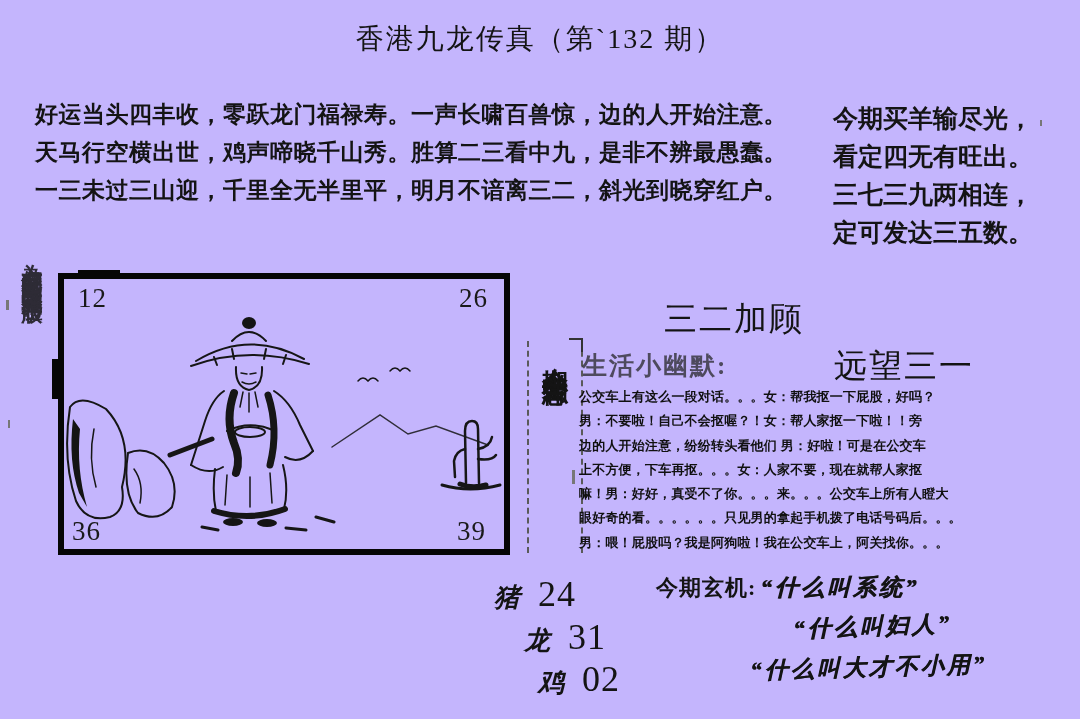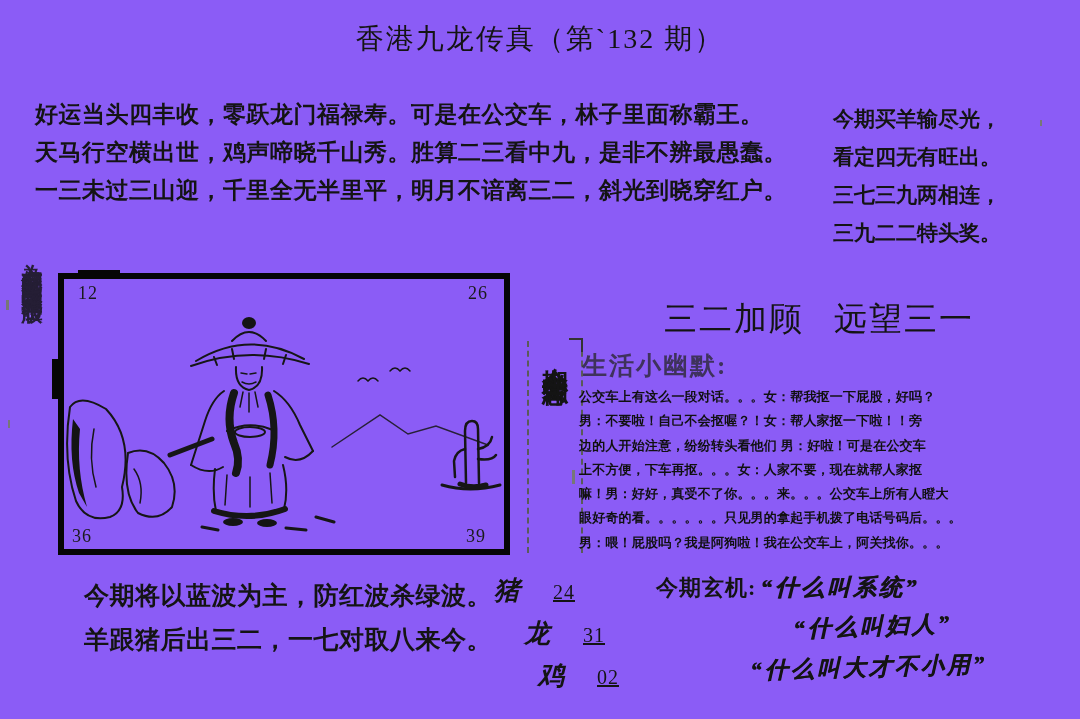--- a/index.html
+++ b/index.html
@@ -1,94 +1,94 @@
 <!DOCTYPE html>
 <html><head>
 <meta charset="utf-8">
 <style>
   html,body{margin:0;padding:0;background:#e8e8e8;}
   .page{
-    position:relative;width:1080px;height:719px;background:#8b5cf6;
+    position:relative;width:1080px;height:719px;background:#c4b5fd;
     overflow:hidden;color:#141414;
     font-family:"Liberation Serif","DejaVu Serif",serif;
   }
   .abs{position:absolute;white-space:nowrap;}
   .vert{writing-mode:vertical-rl;text-orientation:upright;}
 
   .title{left:0;right:0;top:20px;text-align:center;font-size:28px;letter-spacing:2px;font-weight:500;}
 
   .poem{left:35px;top:96px;font-size:23px;line-height:38px;font-weight:700;letter-spacing:0.5px;}
 
   .zodiac-box{left:704px;top:102px;width:106px;height:140px;
     border-left:2px dashed #4a4a4a;border-right:2px dashed #4a4a4a;}
   .zodiac-box .bracket{position:absolute;left:-2px;top:-2px;width:14px;height:10px;border-top:2px solid #333;}
   .zodiac-header{position:absolute;top:3px;left:0;right:0;text-align:center;
     font-size:15px;letter-spacing:2px;opacity:.5;font-weight:700;}
   .zodiac-slogan{position:absolute;top:28px;left:50%;transform:translateX(-50%);
     font-size:26px;font-weight:700;letter-spacing:1px;}
 
-  .right-verse{left:833px;top:100px;font-size:21px;line-height:38px;font-weight:700;}
+  .right-verse{left:833px;top:100px;font-size:25px;line-height:38px;font-weight:700;}
 
   .picture-box{left:58px;top:273px;width:440px;height:270px;border:6px solid #060606;}
-  .corner-num{position:absolute;font-size:18px;color:#1a1a1a;letter-spacing:1px;}
+  .corner-num{position:absolute;font-size:27px;color:#1a1a1a;letter-spacing:1px;}
   .cn-tl{left:14px;top:4px;} .cn-tr{right:16px;top:4px;margin-left:25px;}
   .cn-bl{left:8px;bottom:2px;text-align:right;} .cn-br{right:18px;bottom:2px;}
   .border-bump{position:absolute;background:#060606;}
   .figure-svg{position:absolute;left:0;top:0;}
 
   .left-caption{left:18px;top:247px;font-size:21px;letter-spacing:3px;opacity:.85;font-weight:600;height:345px;}
 
   .hint{font-size:33px;font-weight:400;letter-spacing:2px;top:297px;}
-  .hint-left{left:664px;} .hint-right{left:834px;}
+  .hint-left{left:664px;} .hint-right{left:834px;margin-top:47px;}
 
   .must-hit{left:527px;top:341px;width:52px;height:212px;
     border-left:2px dashed #5a5a5a;border-right:2px dashed #5a5a5a;}
   .must-hit .bracket{position:absolute;right:-2px;top:-3px;width:12px;height:12px;border-top:2px solid #333;border-right:2px solid #333;}
   .must-hit-text{position:absolute;top:6px;left:50%;transform:translateX(-50%);
     font-size:26px;font-weight:700;letter-spacing:2px;}
 
   .humor-header{left:582px;top:349px;font-size:25px;font-weight:600;letter-spacing:2px;color:#222;opacity:.72;}
   .joke{left:579px;top:385px;font-size:13px;font-weight:700;line-height:24.3px;
     font-family:"Liberation Sans","DejaVu Sans",sans-serif;letter-spacing:0.2px;color:#101010;}
 
   .tips{left:84px;top:574px;font-size:25px;font-weight:600;line-height:44px;letter-spacing:0.5px;}
 
   .zpair{display:flex;align-items:baseline;}
   .zanimal{font-size:26px;font-weight:900;font-style:italic;}
-  .znum{font-size:20px;font-weight:500;margin-left:33px;letter-spacing:1px;text-decoration:underline;}
+  .znum{font-size:36px;font-weight:500;margin-left:18px;letter-spacing:1px;}
   .zp-pig{left:494px;top:573px;} .zp-dragon{left:524px;top:616px;} .zp-chicken{left:538px;top:658px;}
 
   .mystery1{left:656px;top:572px;}
   .mystery-label{font-size:22px;font-weight:600;letter-spacing:1px;}
   .mphrase{font-size:23px;font-weight:800;font-style:italic;letter-spacing:3px;
     text-shadow:0.6px 0 currentColor;}
   .mystery2{left:793px;top:611px;transform:rotate(-2deg);}
   .mystery3{left:750px;top:652px;transform:rotate(-1.5deg);}
 
   .speck{position:absolute;background:#777;}
 </style>
 </head>
 <body>
 
 <div class="page">
 
   <div class="abs title">香港九龙传真（第`132 期）</div>
 
   <div class="abs poem">
-    <div>好运当头四丰收，零跃龙门福禄寿。可是在公交车，林子里面称霸王。</div>
+    <div>好运当头四丰收，零跃龙门福禄寿。一声长啸百兽惊，边的人开始注意。</div>
     <div>天马行空横出世，鸡声啼晓千山秀。胜算二三看中九，是非不辨最愚蠢。</div>
     <div>一三未过三山迎，千里全无半里平，明月不谙离三二，斜光到晓穿红户。</div>
   </div>
 
 
   <div class="abs right-verse">
     <div>今期买羊输尽光，</div>
     <div>看定四无有旺出。</div>
     <div>三七三九两相连，</div>
-    <div>三九二二特头奖。</div>
+    <div>定可发达三五数。</div>
   </div>
 
   <div class="abs picture-box">
     <div class="border-bump" style="left:14px;top:-9px;width:42px;height:5px;"></div>
     <div class="border-bump" style="left:-12px;top:80px;width:10px;height:40px;"></div>
 
     <svg class="figure-svg" width="440" height="270" viewBox="0 0 440 270" fill="none" stroke="#161616" stroke-width="2" stroke-linecap="round">
 
       <path d="M6,128 Q-2,180 12,222 Q22,244 46,238 Q62,232 58,208 Q70,160 42,130 Q16,114 6,128 Z"></path>
       <path d="M9,140 Q4,182 15,214 L23,228 Q12,190 16,150 Z" fill="#141414" stroke="none"></path>
@@ -162,24 +162,20 @@
   <div class="abs joke">
     <div>公交车上有这么一段对话。。。女：帮我抠一下屁股，好吗？</div>
     <div>男：不要啦！自己不会抠喔？！女：帮人家抠一下啦！！旁</div>
     <div>边的人开始注意，纷纷转头看他们 男：好啦！可是在公交车</div>
     <div>上不方便，下车再抠。。。女：人家不要，现在就帮人家抠</div>
     <div>嘛！男：好好，真受不了你。。。来。。。公交车上所有人瞪大</div>
     <div>眼好奇的看。。。。。。只见男的拿起手机拨了电话号码后。。。</div>
     <div>男：喂！屁股吗？我是阿狗啦！我在公交车上，阿关找你。。。</div>
   </div>
 
-  <div class="abs tips">
-    <div>今期将以蓝波为主，防红波杀绿波。</div>
-    <div>羊跟猪后出三二，一七对取八来今。</div>
-  </div>
 
   <div class="abs zpair zp-pig">
     <span class="zanimal">猪</span>
     <span class="znum">24</span>
   </div>
   <div class="abs zpair zp-dragon">
     <span class="zanimal">龙</span>
     <span class="znum">31</span>
   </div>
   <div class="abs zpair zp-chicken">

